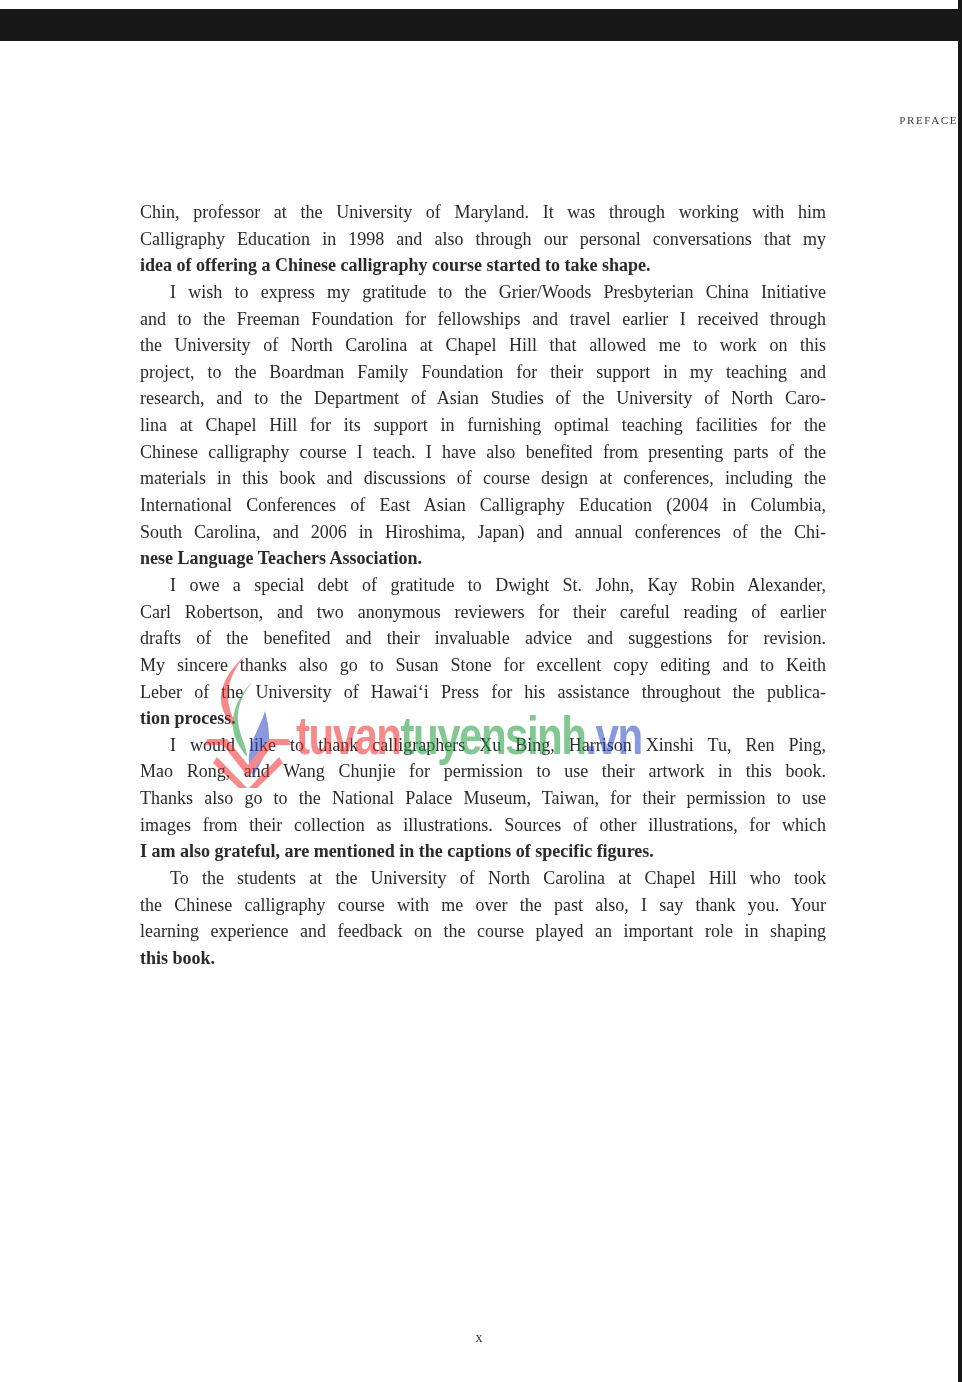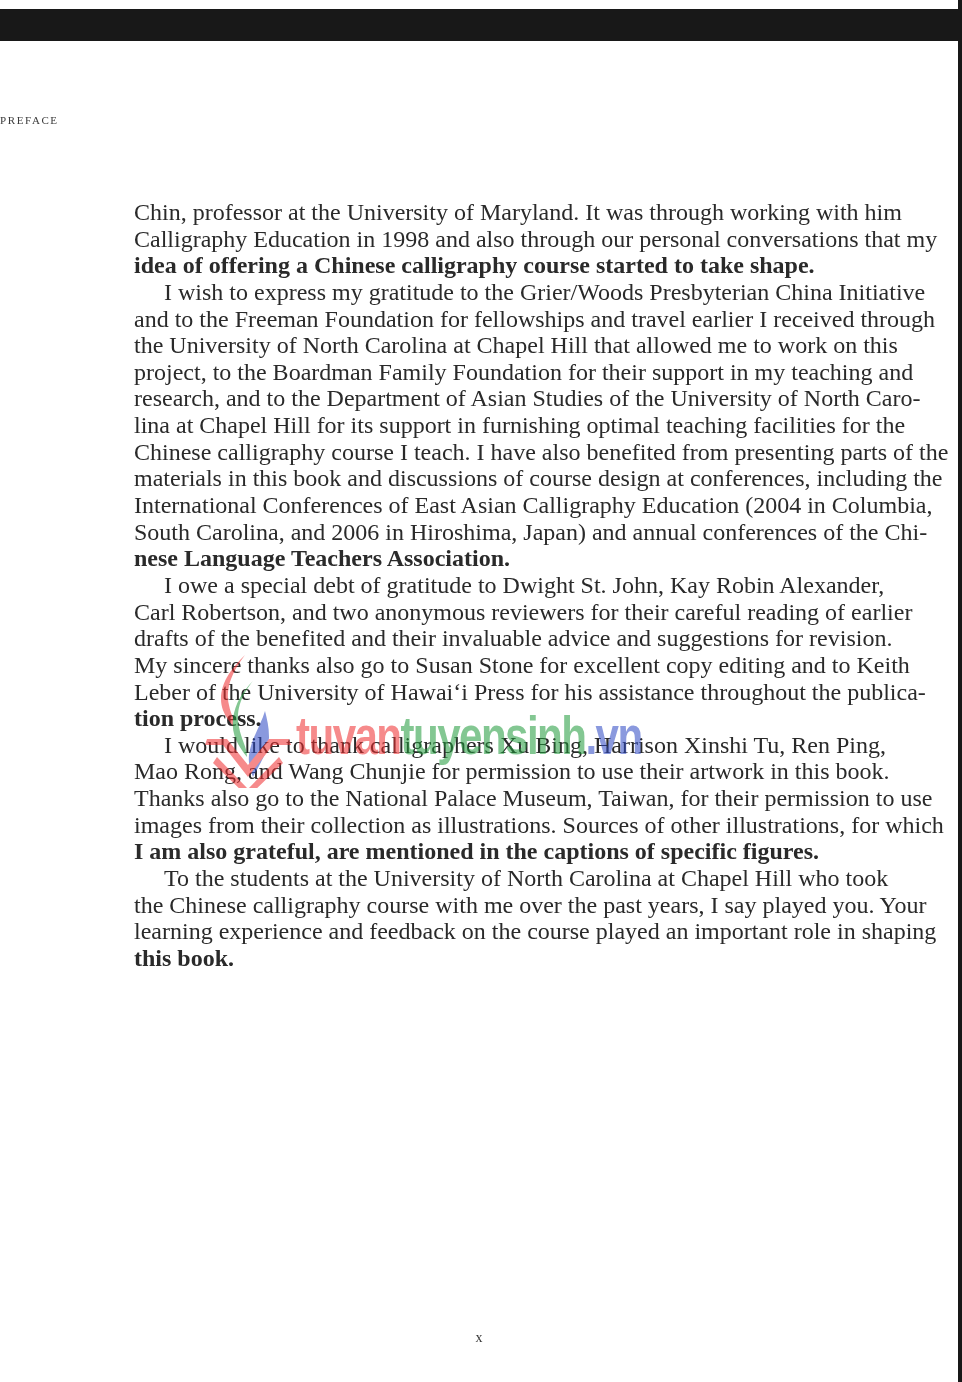--- a/index.html
+++ b/index.html
@@ -36,34 +36,34 @@
       position: absolute;
       left: 0; top: 41px;
       width: 958px; height: 1341px;
       background: #ffffff;
     }
     .running-head {
       position: absolute;
       top: 73px;
       left: 0;
       width: 958px;
-      text-align: left;
+      text-align: right;
       font-size: 11px;
       letter-spacing: 1.6px;
       color: #3a3a3a;
       font-variant: small-caps;
       text-transform: uppercase;
     }
     .body-text {
       position: absolute;
-      left: 134px;
+      left: 140px;
       top: 158px;
       width: 686px;
       color: #2a2a2a;
-      font-size: 24px;
+      font-size: 18px;
       line-height: 26.65px;
     }
     .line {
       display: block;
       white-space: nowrap;
       text-align: justify;
       text-align-last: justify;
       height: 26.65px;
     }
     .line.last {
@@ -149,21 +149,21 @@
     <span class="line">Leber of the University of Hawai‘i Press for his assistance throughout the publica-</span>
     <span class="line last">tion process.</span>
 
     <span class="line indent">I would like to thank calligraphers Xu Bing, Harrison Xinshi Tu, Ren Ping,</span>
     <span class="line">Mao Rong, and Wang Chunjie for permission to use their artwork in this book.</span>
     <span class="line">Thanks also go to the National Palace Museum, Taiwan, for their permission to use</span>
     <span class="line">images from their collection as illustrations. Sources of other illustrations, for which</span>
     <span class="line last">I am also grateful, are mentioned in the captions of specific figures.</span>
 
     <span class="line indent">To the students at the University of North Carolina at Chapel Hill who took</span>
-    <span class="line">the Chinese calligraphy course with me over the past years, I say played you. Your</span>
+    <span class="line">the Chinese calligraphy course with me over the past also, I say thank you. Your</span>
     <span class="line">learning experience and feedback on the course played an important role in shaping</span>
     <span class="line last">this book.</span>
   </div>
 
   <div class="page-number">x</div>
 </div>
 
 <div class="watermark">
   <svg class="wm-logo" viewBox="0 0 90 135" xmlns="http://www.w3.org/2000/svg">
 

